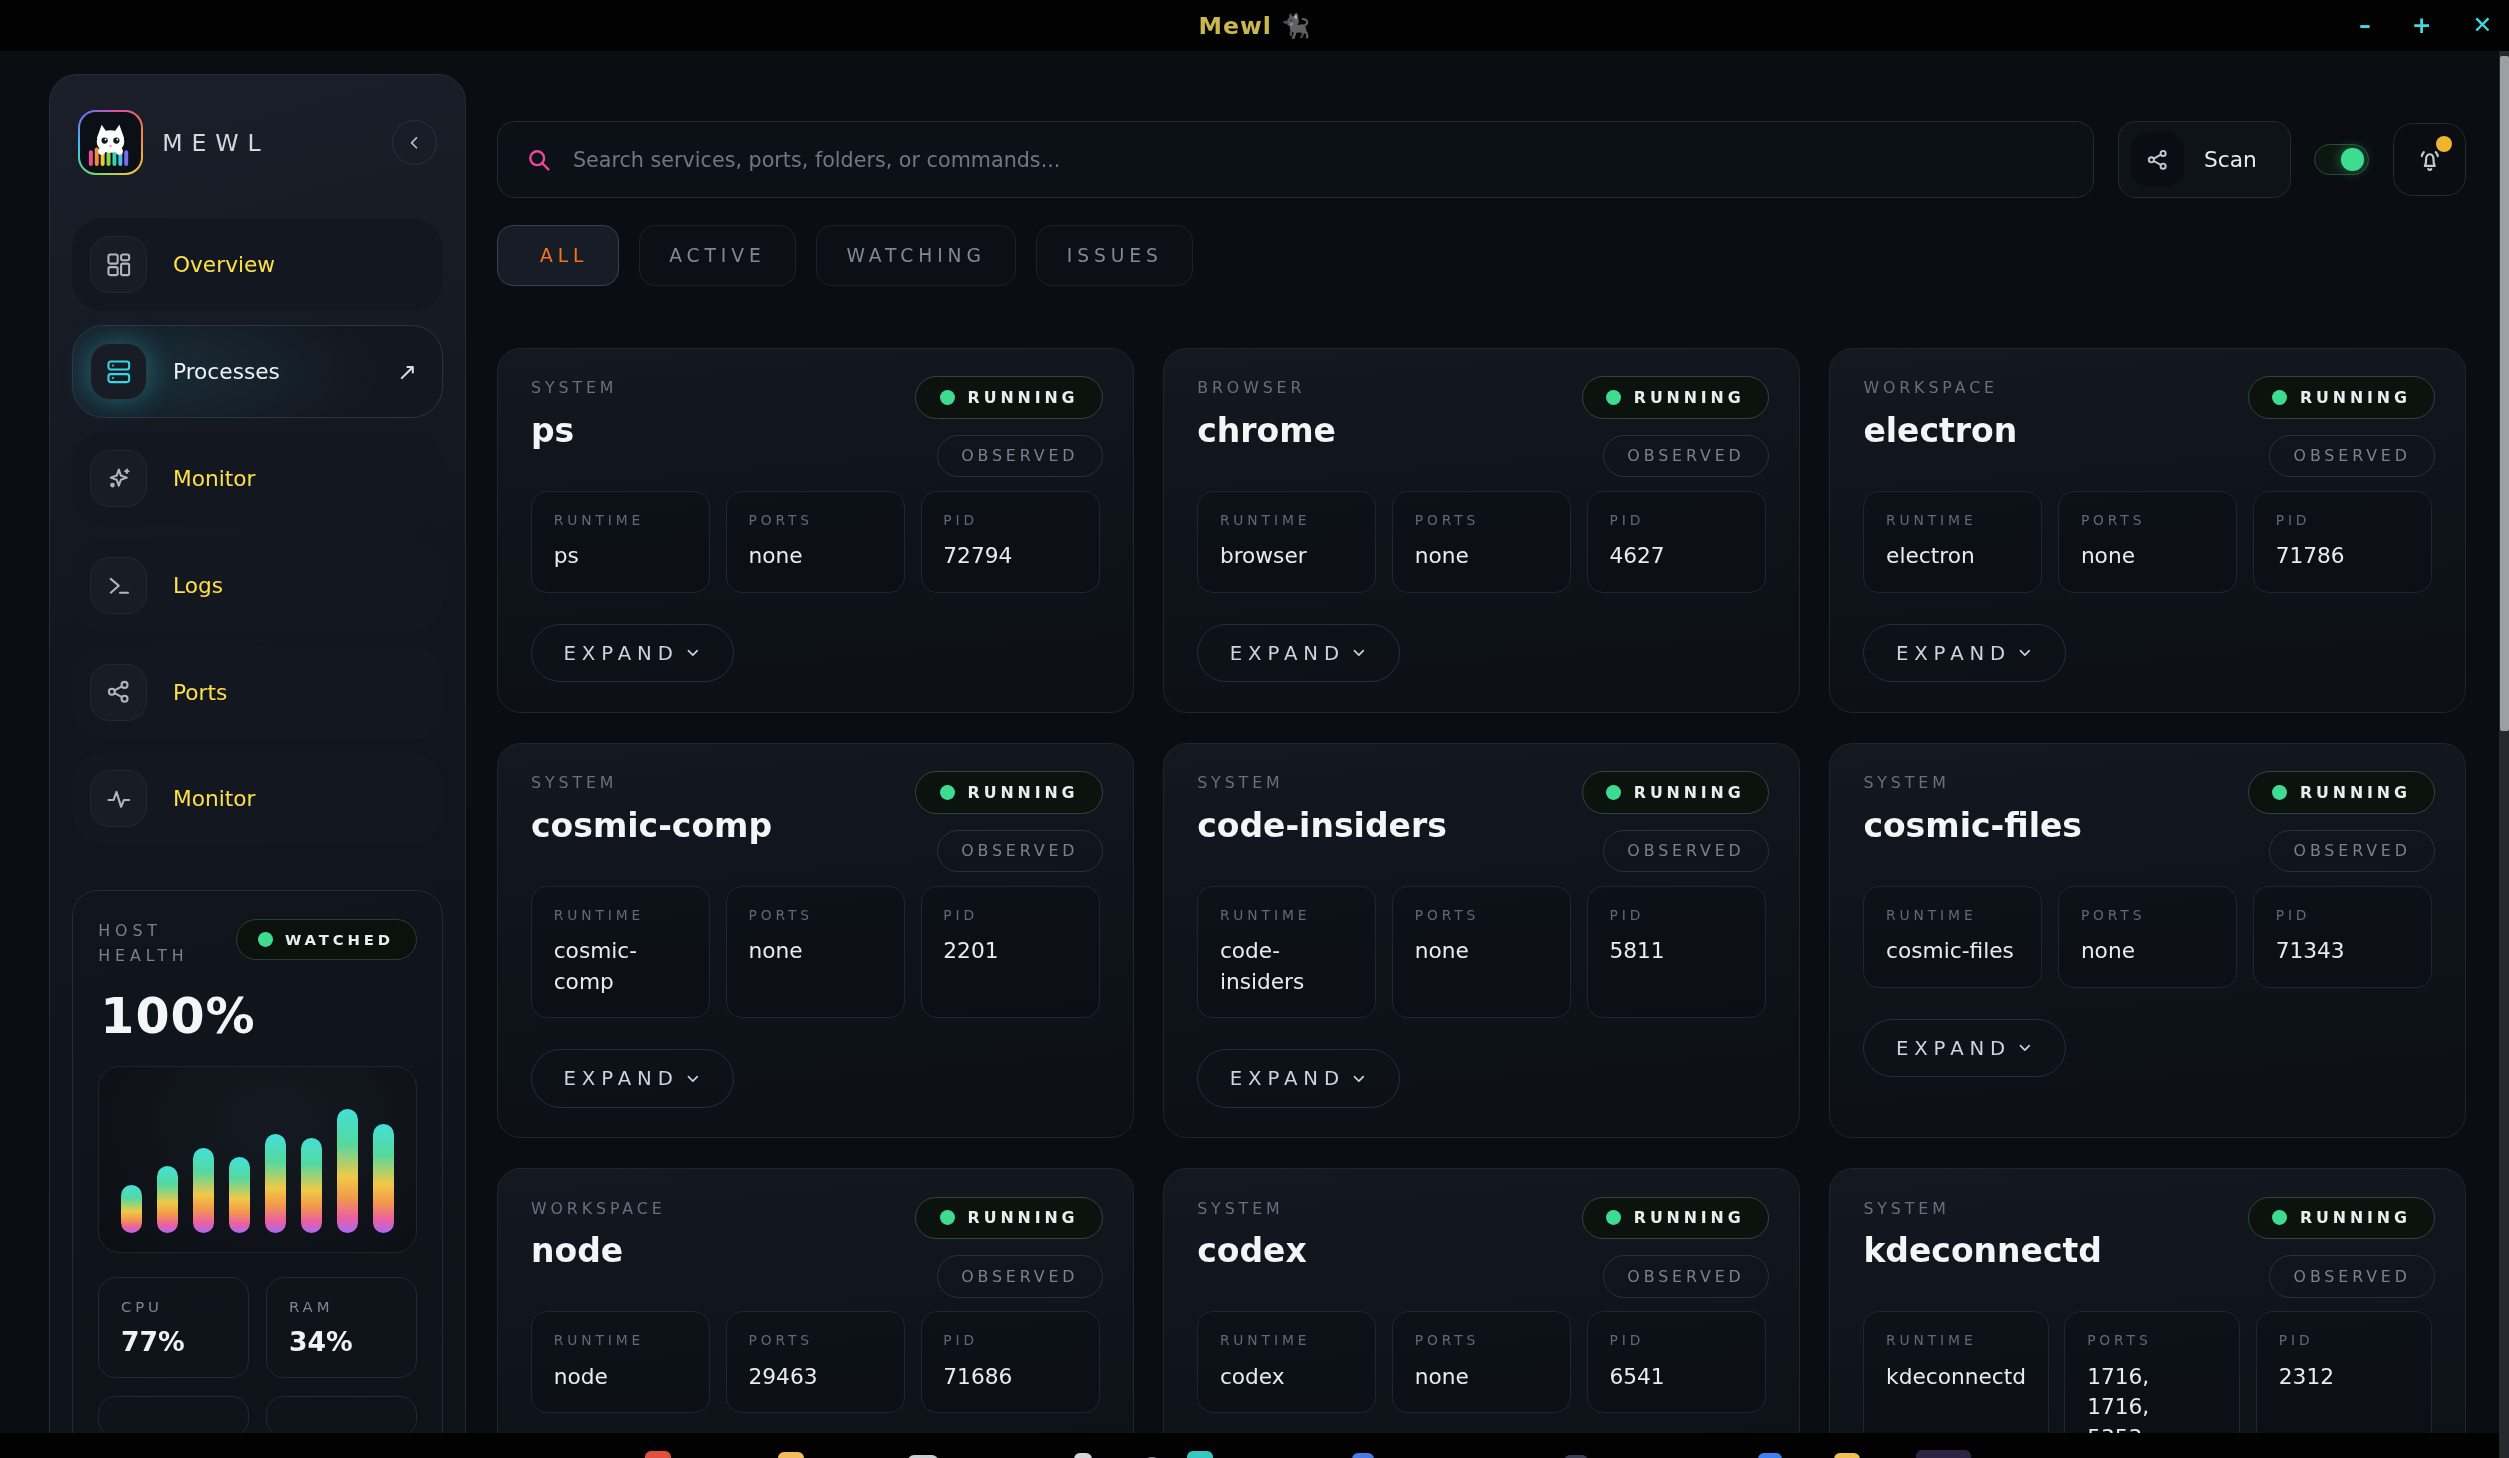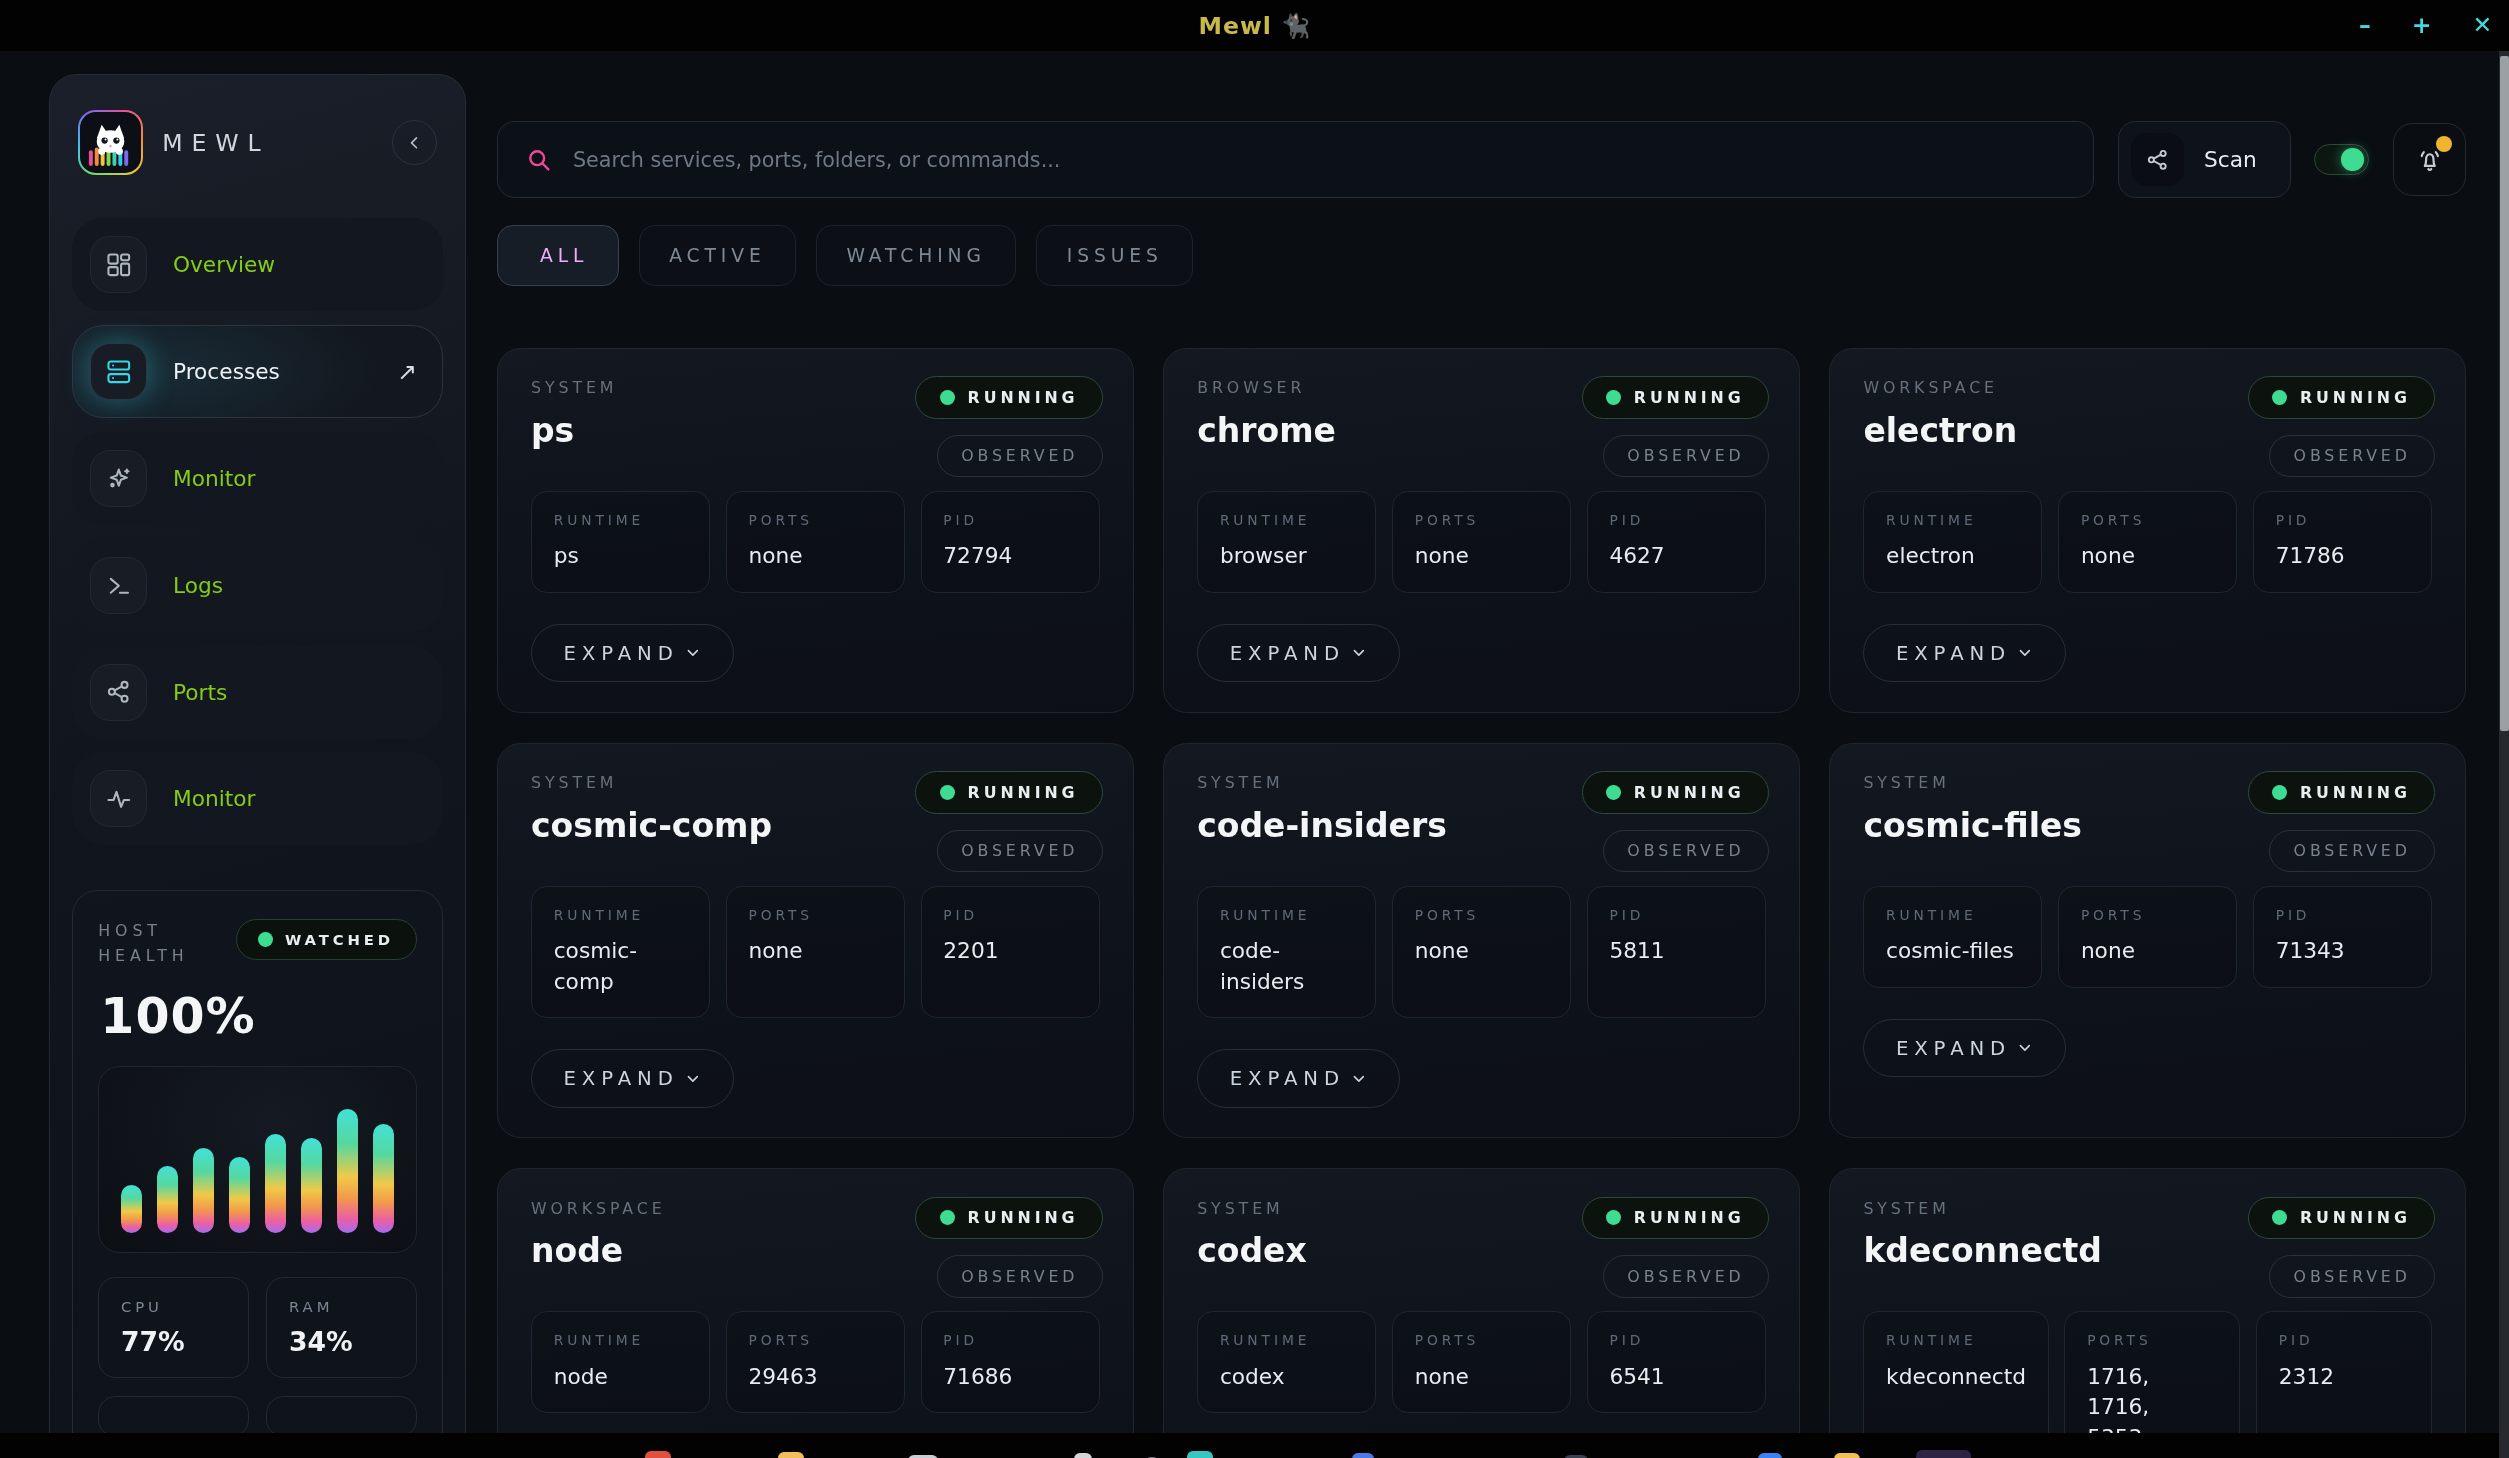--- a/index.html
+++ b/index.html
@@ -19,21 +19,21 @@
     background:linear-gradient(165deg,#1a1f29 0%,#11151d 45%,#0e1219 100%);
     border:1px solid #262c37; border-radius:27.6px; padding:29.6px 21.7px; z-index:5; }
   .side-head { display:flex; align-items:center; gap:19.7px; padding:5.9px 5.9px 0 5.9px; margin-bottom:43px; }
   .logo { width:65px; height:65px; border-radius:17.7px; padding:2px;
     background:conic-gradient(from 140deg,#f3c43e,#7ed957,#3ec6e8,#7a6cf0,#e84f9b,#f08c3e,#f3c43e); }
   .logo-inner { width:100%; height:100%; border-radius:15.8px; background:#0c0f15; display:flex; align-items:center; justify-content:center; }
   .brand { flex:1; font-size:23.6px; letter-spacing:8.9px; color:#d2d7dd; font-weight:500; }
   .collapse-btn { width:45px; height:45px; border-radius:50%; border:1px solid #2b3240; display:flex; align-items:center; justify-content:center; color:#b8bec8; cursor:pointer; }
   .nav { display:flex; flex-direction:column; gap:13.8px; }
   .nav-item { height:93px; border-radius:31.5px; background:#13171f; display:flex; align-items:center; gap:25.6px;
-    padding:0 25.6px 0 17.7px; color:#84cc16; font-size:21.7px; cursor:pointer; border:1px solid transparent; }
+    padding:0 25.6px 0 17.7px; color:#fde047; font-size:21.7px; cursor:pointer; border:1px solid transparent; }
   .nav-item.active { border:1px solid #2c3442; color:#eef2f6;
     background:radial-gradient(120% 180% at 18% 50%, rgba(53,214,232,.10) 0%, rgba(19,23,31,1) 55%); }
   .nav-icon { width:57px; height:57px; border-radius:19.7px; background:#171c25; border:1px solid #232934;
     display:flex; align-items:center; justify-content:center; color:#aeb6c0; flex:none; }
   .nav-item.active .nav-icon { color:#35d6e8; box-shadow:0 0 27.6px rgba(53,214,232,.35); border-color:#2a3a44; }
   .nav-label { flex:1; }
   .nav-arrow { color:#d8dde3; font-size:23.6px; }
   
   .host-card { margin-top:45px; border:1px solid #242b36; border-radius:25.6px; padding:27.6px 25.6px; }
   .host-top { display:flex; align-items:flex-start; justify-content:space-between; }
@@ -65,21 +65,21 @@
   .scan-iconbox { width:53px; height:53px; border-radius:15.8px; background:#0a0e14; display:flex; align-items:center; justify-content:center; color:#c3cad2; }
   .scan-label { font-size:21.7px; color:#e8ecf0; }
   .toggle { width:55px; height:30.5px; border-radius:984px; background:#0d1712; border:1px solid #2b4a38; position:relative; cursor:pointer; flex:none; }
   .toggle-knob { position:absolute; right:4.9px; top:3px; width:22.7px; height:22.7px; border-radius:50%; background:#3ddc91; box-shadow:0 0 11.8px rgba(61,220,145,.5); }
   .bell-btn { width:73px; height:73px; border-radius:19.7px; border:1px solid #242b36; display:flex; align-items:center; justify-content:center; color:#c3cad2; position:relative; cursor:pointer; }
   .bell-dot { position:absolute; top:11.8px; right:12.8px; width:16.7px; height:16.7px; border-radius:50%; background:#f0b52f; }
   
   .chips { display:flex; gap:19.7px; margin-top:26.6px; }
   .chip { height:61px; padding:0 29.6px; border-radius:15.8px; border:1px solid #1c222c; background:#0c1016;
     display:flex; align-items:center; font-size:18.7px; letter-spacing:4.9px; color:#7f8996; cursor:pointer; }
-  .chip.active { background:#171d27; border-color:#38414f; color:#f0abfc;padding-left:42px; }
+  .chip.active { background:#171d27; border-color:#38414f; color:#f97316;padding-left:42px; }
   
   .grid { display:grid; grid-template-columns:repeat(3,1fr); gap:29.6px; margin-top:62px; }
   .card { position:relative; min-height:359px; border:1px solid #20262f; border-radius:23.6px; padding:29.6px 33px;
     background:linear-gradient(175deg,#131821 0%,#0e1219 60%,#0c1016 100%); }
   .card-cat { font-size:15.8px; letter-spacing:3.9px; color:#67707d; }
   .card-title { font-size:33px; font-weight:600; color:#f3f5f7; margin-top:13.8px; }
   .badges { position:absolute; top:27.6px; right:29.6px; display:flex; flex-direction:column; align-items:flex-end; gap:15.8px; }
   .running-badge { display:flex; align-items:center; gap:12.8px; border:1px solid #2b4a37; background:#0c130f;
     border-radius:984px; padding:10.8px 23.6px; font-size:15.8px; letter-spacing:3.9px; color:#eaeef1; font-weight:600; }
   .observed-badge { border:1px solid #2a313d; border-radius:984px; padding:10.8px 23.6px; font-size:15.8px; letter-spacing:3.9px; color:#79828f; }

